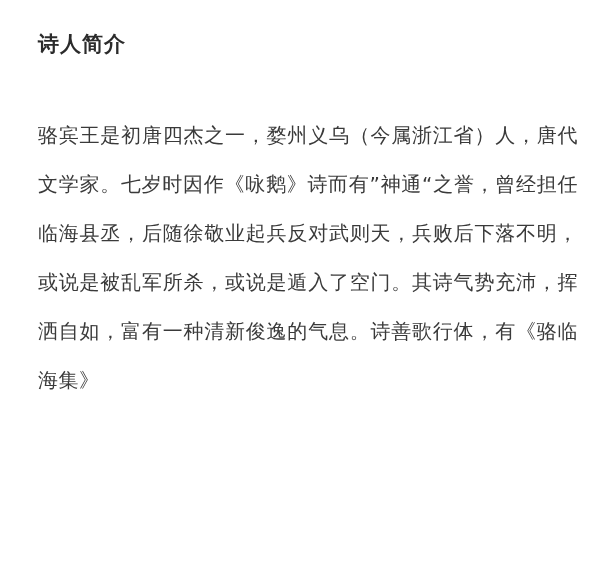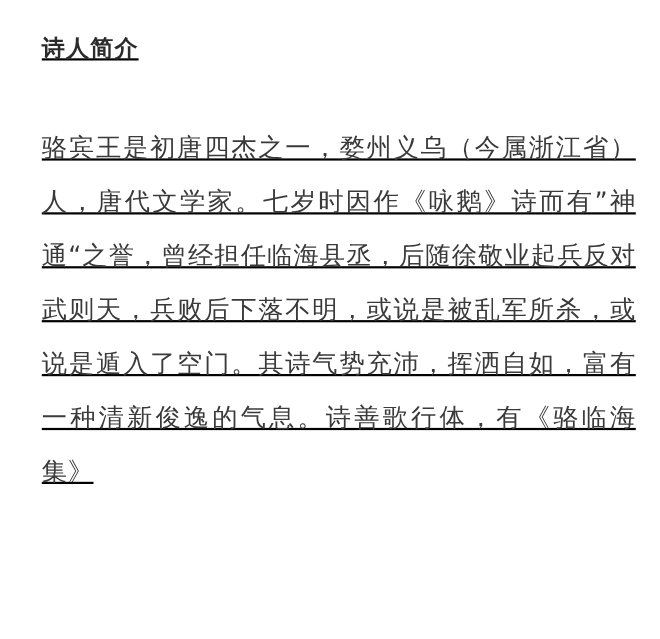--- a/index.html
+++ b/index.html
@@ -27,35 +27,34 @@
     width: 14px;
     height: 581px;
     background: #ffffff;
   }
   .content {
     position: absolute;
     left: 38px;
     top: 0;
     width: 548px;
     height: 437px;
-    text-decoration: underline;
   }
   .section-title {
     margin: 0;
     padding-top: 30px;
     font-size: 21px;
     font-weight: bold;
     color: #2b2b2b;
     letter-spacing: 1px;
     line-height: 1.4;
   }
   .body-text {
     margin: 0;
     padding-top: 52px;
-    font-size: 23px;
+    font-size: 20px;
     color: #3a3a3a;
     line-height: 49px;
     letter-spacing: 0.5px;
     text-align: justify;
     width: 540px;
     word-break: break-all;
   }
   .clip-bottom {
     position: absolute;
     left: 0;

